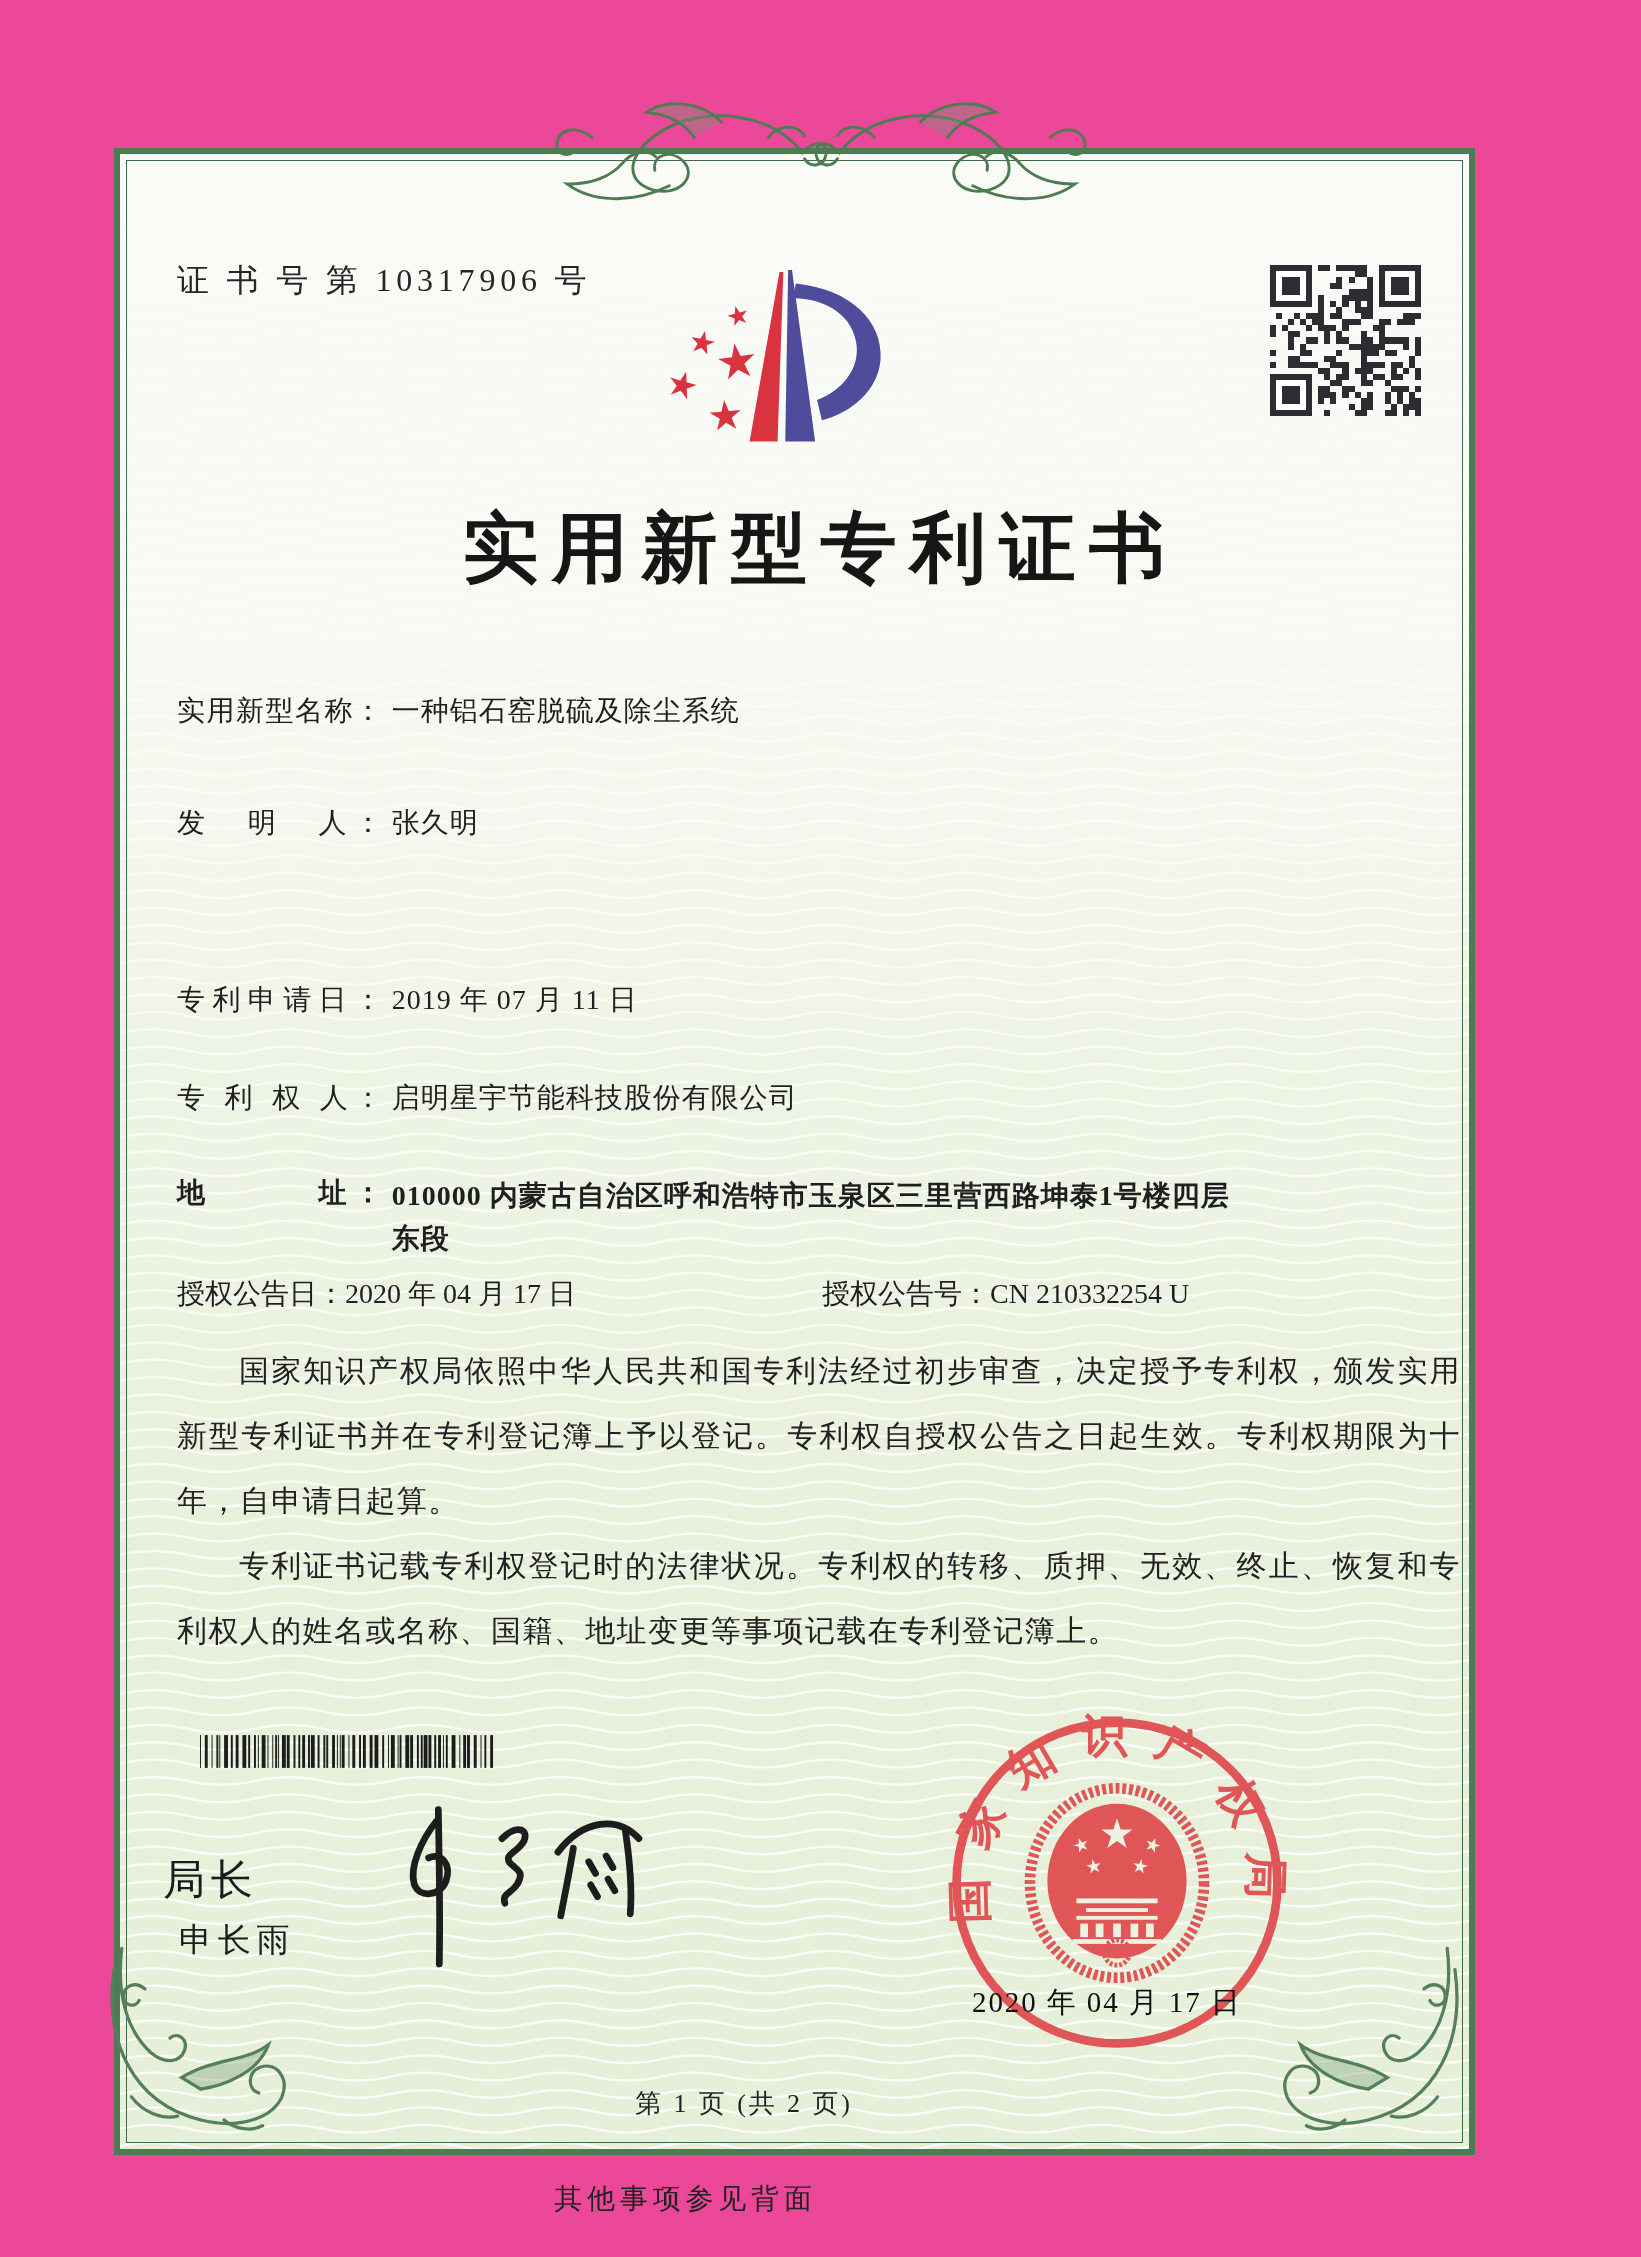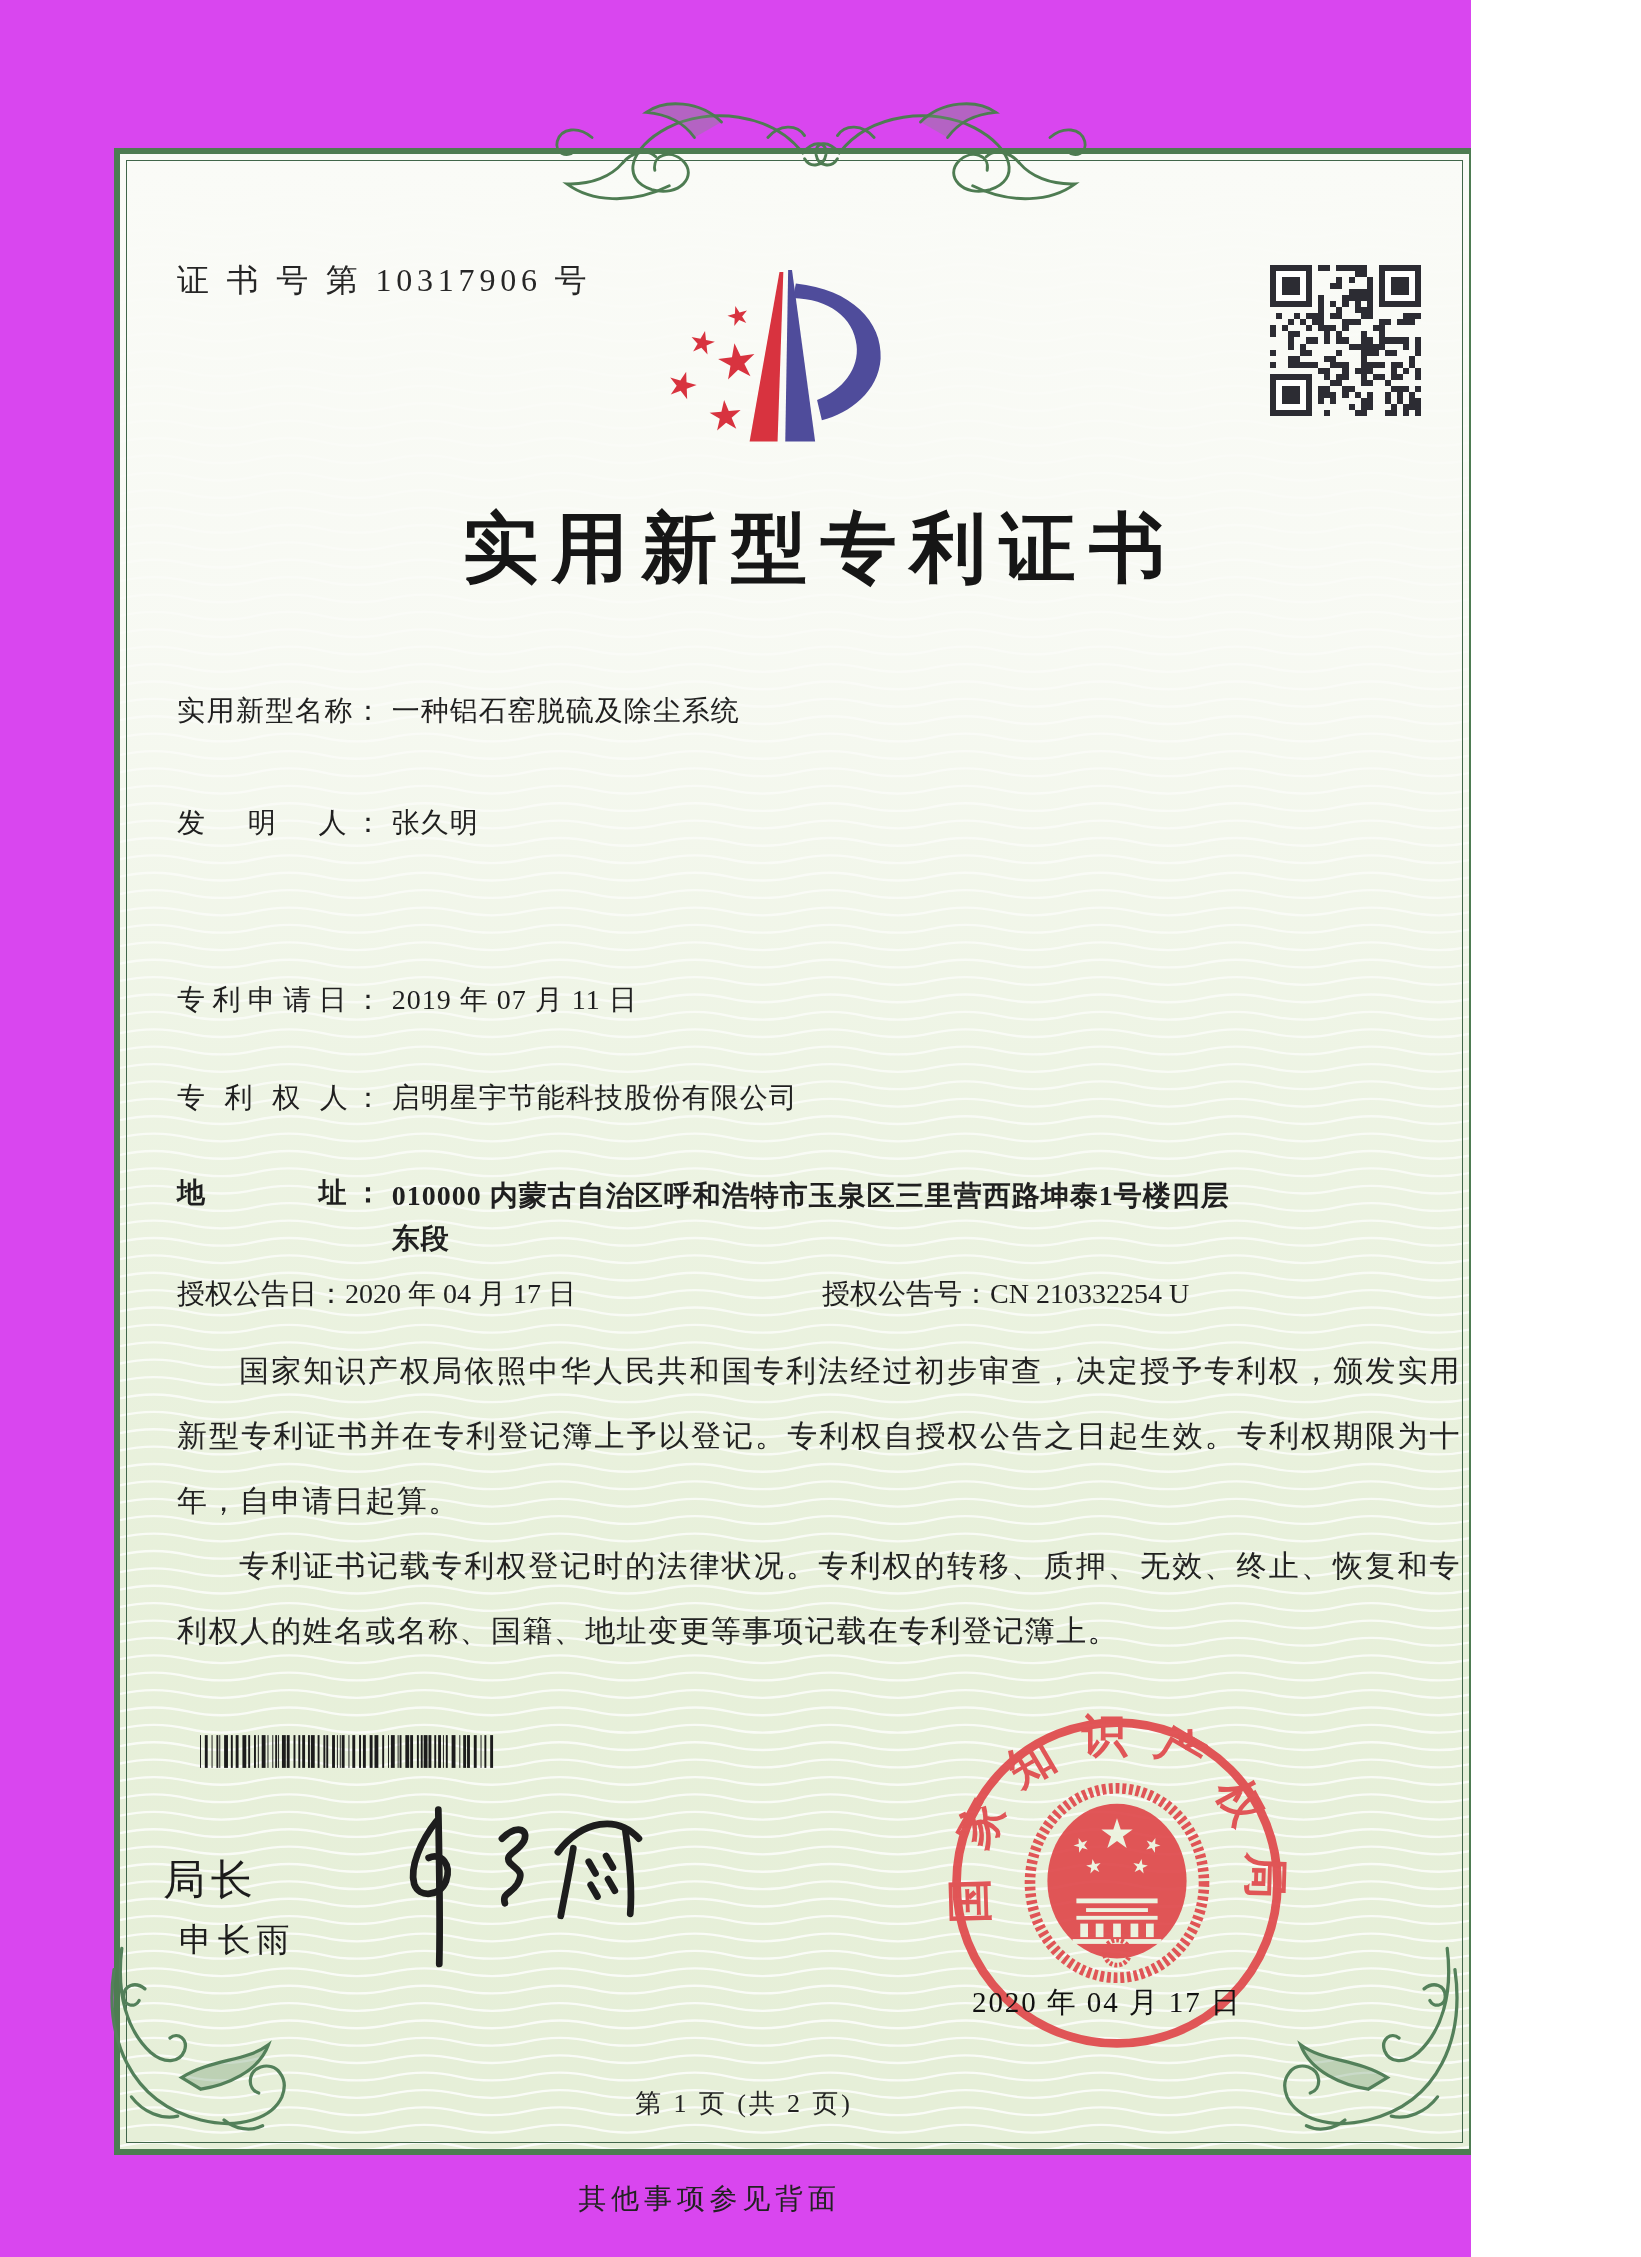--- a/index.html
+++ b/index.html
@@ -1,18 +1,18 @@
 <!DOCTYPE html>
 <html><head>
 <meta charset="utf-8">
 <style>
   html,body{margin:0;padding:0;background:#ffffff;}
   .page{
-    position:relative; width:1471px; height:2257px; overflow:hidden;
-    background:#d946ef;
+    position:relative; width:1641px; height:2257px; overflow:hidden;
+    background:#ec4899;
     font-family:"Liberation Serif","DejaVu Serif",serif;
     color:#1c1c1c;
   }
   
   .frame-outer{
     position:absolute; left:114px; top:148px; width:1361px; height:2007px;
     border:6.8px solid #4e7c52; box-sizing:border-box; background:transparent;
   }
   .frame-inner{
     position:absolute; left:5.8px; top:5.8px; right:5.8px; bottom:5.8px;
@@ -55,21 +55,21 @@
   .barcode{position:absolute; left:200px; top:1735px;}
   .officer-title{position:absolute; left:163px; top:1852px; font-size:42px; letter-spacing:5.8px;}
   .officer-name{position:absolute; left:179px; top:1918px; font-size:33px; letter-spacing:5.8px;}
   .signature{position:absolute; left:365px; top:1792px;}
   .seal{position:absolute; left:943px; top:1709px; opacity:.93;}
   .seal-date{
     position:absolute; left:972px; top:1983px; width:319px; font-size:29px;
     letter-spacing:1.9px; color:#111; z-index:6; white-space:nowrap;
   }
   .page-info{position:absolute; left:541px; top:2086px; width:406px; text-align:center; font-size:26px; letter-spacing:2.9px; color:#222;}
-  .back-note{position:absolute; left:0; top:2180px; width:1371px; text-align:center; font-size:28px; letter-spacing:4.8px; color:#222;padding-left:24px;}
+  .back-note{position:absolute; left:0; top:2180px; width:1371px; text-align:center; font-size:28px; letter-spacing:4.8px; color:#222;}
   
   .ornament-top{position:absolute; left:478px; top:95px; z-index:3;}
   .corner-bl{position:absolute; left:89px; top:1931px; z-index:3;}
   .corner-br{position:absolute; left:1263px; top:1931px; z-index:3;}
   .hidden-defs{position:absolute; width:0; height:0; overflow:hidden;}
 </style>
 </head>
 <body>
 
 <div class="page">

